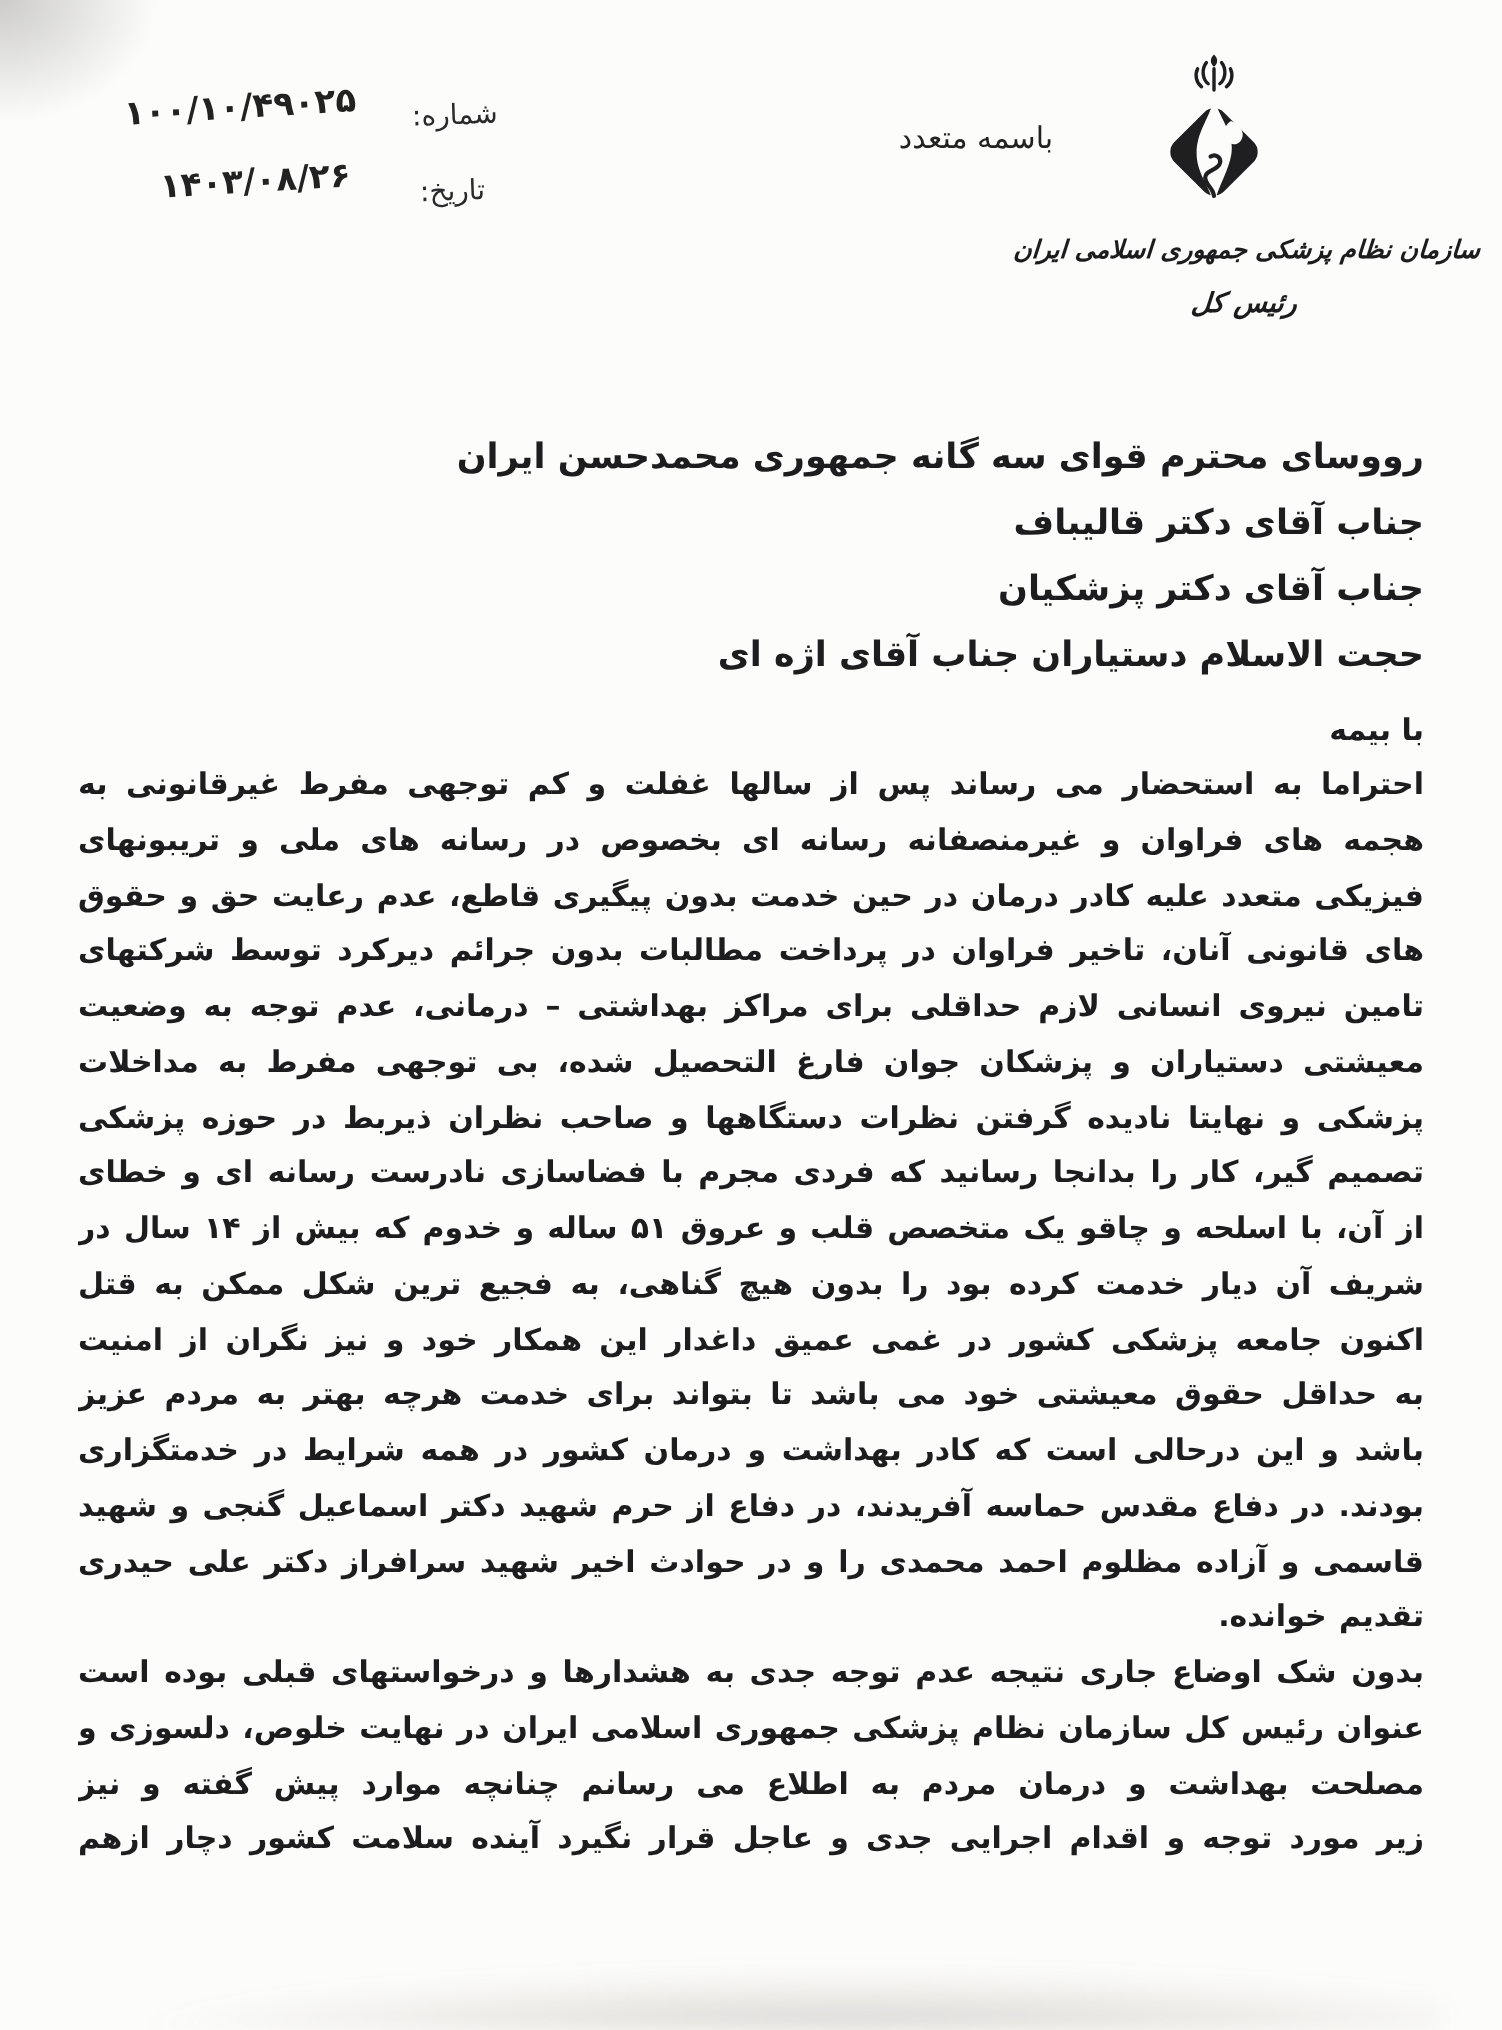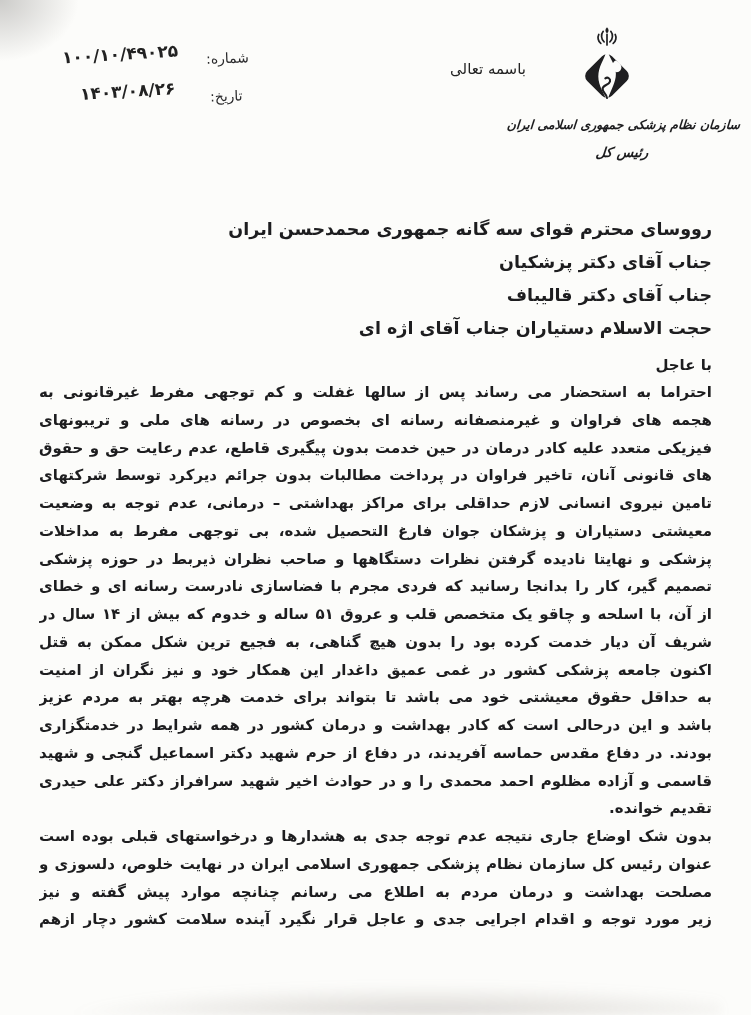--- a/index.html
+++ b/index.html
@@ -80,21 +80,21 @@
 
 <div class="page">
 
   <div class="shade-top-left"></div>
 
   <span class="meta-label num-label">شماره:</span>
   <span class="meta-value num-value">۱۰۰/۱۰/۴۹۰۲۵</span>
   <span class="meta-label date-label">تاریخ:</span>
   <span class="meta-value date-value">۱۴۰۳/۰۸/۲۶</span>
 
-  <div class="besmele">باسمه تعالی</div>
+  <div class="besmele">باسمه متعدد</div>
 
   <div class="logo">
     <svg viewBox="0 0 60 90" width="62" height="90">
 
       <g stroke="#1f1f21" fill="none" stroke-width="1.7" stroke-linecap="round">
         <path d="M30 3.2 C27.9 4.9 27.9 7.8 30 9.4 C32.1 7.8 32.1 4.9 30 3.2 Z" fill="#1f1f21" stroke="none"></path>
         <line x1="30" y1="10.4" x2="30" y2="21"></line>
         <path d="M26.2 7.3 C23.8 10.3 24 15.4 27.1 17.9"></path>
         <path d="M33.8 7.3 C36.2 10.3 36 15.4 32.9 17.9"></path>
         <path d="M21.8 10.4 C20.3 13.4 21.1 17.4 23.8 19.4"></path>
@@ -108,26 +108,26 @@
 
         <path d="M30 74 C29.5 69.5 25.6 68.6 25.6 64.8 C25.6 60.9 32 61.4 33 57.5 C33.7 54.7 30.8 52.7 28.3 54.3" fill="none" stroke="#1f1f21" stroke-width="2.1" stroke-linecap="round"></path>
       </g>
     </svg>
   </div>
   <div class="org-name">سازمان نظام پزشکی جمهوری اسلامی ایران</div>
   <div class="org-role">رئیس کل</div>
 
   <div class="recipients">
     <div class="rline">رووسای محترم قوای سه گانه جمهوری محمدحسن ایران</div>
+    <div class="rline">جناب آقای دکتر قالیباف</div>
     <div class="rline">جناب آقای دکتر پزشکیان</div>
-    <div class="rline">جناب آقای دکتر قالیباف</div>
     <div class="rline">حجت الاسلام دستیاران جناب آقای اژه ای</div>
   </div>
 
-  <div class="salutation">با عاجل</div>
+  <div class="salutation">با بیمه</div>
 
   <div class="body-block">
     <div class="bline">احتراما به استحضار می رساند پس از سالها غفلت و کم توجهی مفرط غیرقانونی به جامعه پزشکی در قالب</div>
     <div class="bline">هجمه های فراوان و غیرمنصفانه رسانه ای بخصوص در رسانه های ملی و تریبونهای رسمی، خشونتهای</div>
     <div class="bline">فیزیکی متعدد علیه کادر درمان در حین خدمت بدون پیگیری قاطع، عدم رعایت حق و حقوق و تعرفه</div>
     <div class="bline">های قانونی آنان، تاخیر فراوان در پرداخت مطالبات بدون جرائم دیرکرد توسط شرکتهای بیمه گر، عدم</div>
     <div class="bline">تامین نیروی انسانی لازم حداقلی برای مراکز بهداشتی – درمانی، عدم توجه به وضعیت دشوار کاری و</div>
     <div class="bline">معیشتی دستیاران و پزشکان جوان فارغ التحصیل شده، بی توجهی مفرط به مداخلات غیرمجاز در امر</div>
     <div class="bline">پزشکی و نهایتا نادیده گرفتن نظرات دستگاهها و صاحب نظران ذیربط در حوزه پزشکی توسط نهادهای</div>
     <div class="bline">تصمیم گیر، کار را بدانجا رسانید که فردی مجرم با فضاسازی نادرست رسانه ای و خطای محاسباتی ناشی</div>

